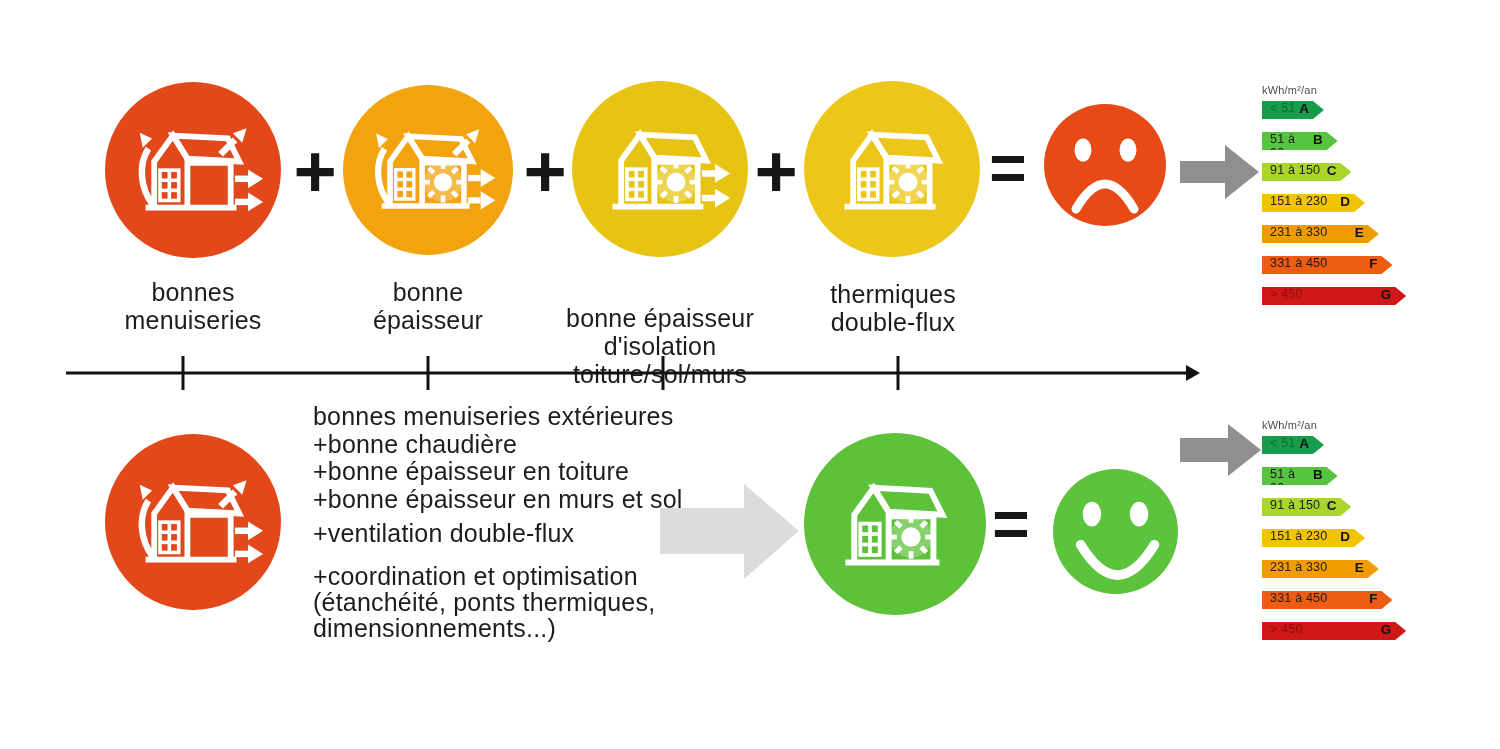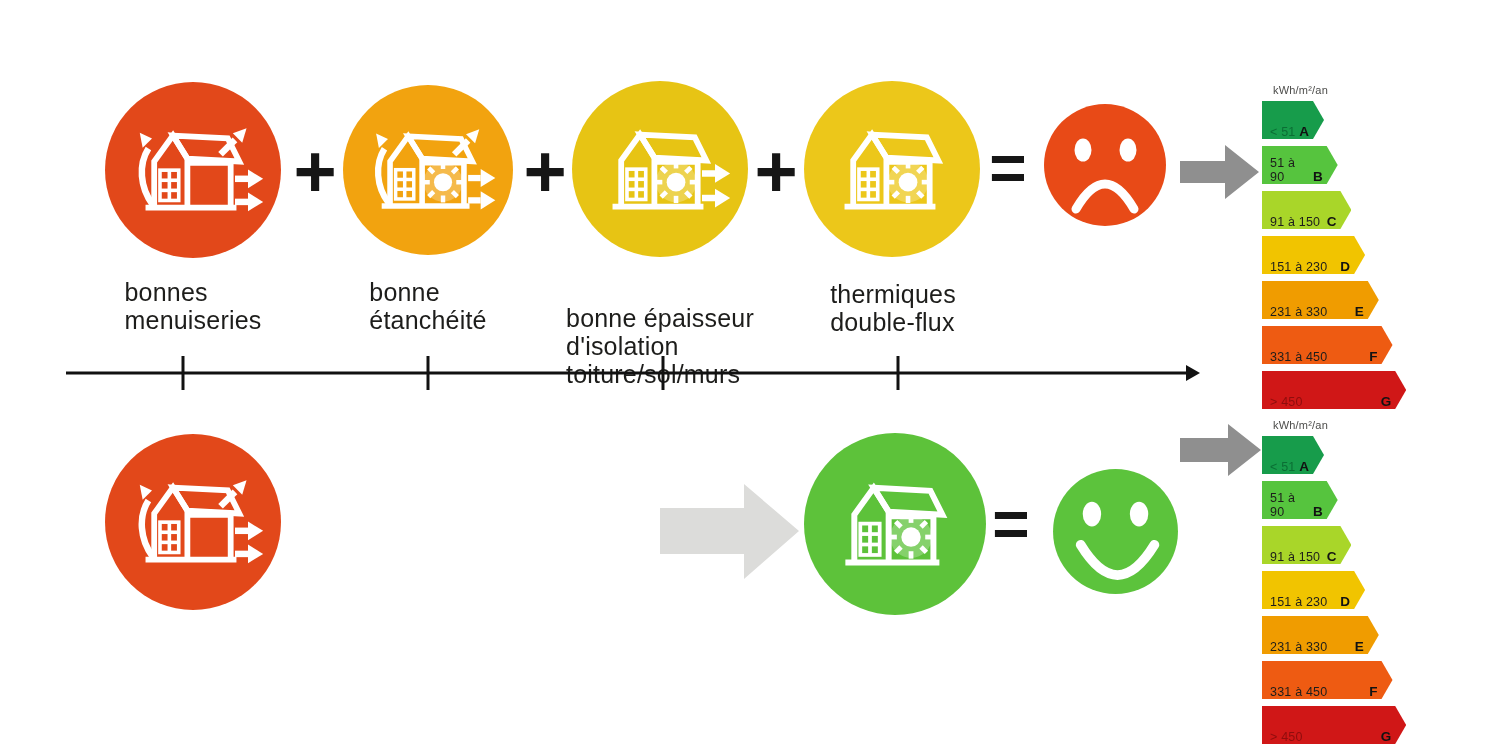--- a/index.html
+++ b/index.html
@@ -13,35 +13,35 @@
   }
   .circle svg { width:82%; height:82%; }
   .op {
     position:absolute; transform:translate(-50%,-50%);
     color:#161616; font-weight:bold; line-height:1;
   }
   .plus  { font-size:74px; }
   .equals{ font-size:64px; letter-spacing:0; }
   .step-label {
     position:absolute; transform:translateX(-50%);
-    text-align:left; white-space:pre-line;
+    text-align:center; white-space:pre-line;
     font-size:25px; line-height:28px; letter-spacing:0.2px;
   }
   .text-block { position:absolute; left:313px; top:403px; width:420px; }
   .text-block p { margin:0; font-size:25px; line-height:27.5px; white-space:pre-line; letter-spacing:0.2px; }
   .text-block p.g2 { margin-top:7px; }
   .text-block p.g3 { margin-top:15px; line-height:26px; }
   .arrow-svg { position:absolute; }
   .axis-svg { position:absolute; left:58px; top:354px; }
   .face-svg { position:absolute; }
   .scale { position:absolute; width:170px; }
-  .scale-unit { font-size:11px; color:#4c4c4a; margin:0 0 5px 11px; letter-spacing:0.2px; }
+  .scale-unit { font-size:11px; color:#4c4c4a; margin:0 0 5px 0; letter-spacing:0.2px; }
   .scale-row {
-    height:38px; margin-bottom:7px; box-sizing:border-box;
-    display:flex; align-items:flex-end; padding-left:8px;
+    height:18px; margin-bottom:13px; box-sizing:border-box;
+    display:flex; align-items:flex-start; padding-left:8px;
     clip-path: polygon(0 0, calc(100% - 11px) 0, 100% 50%, calc(100% - 11px) 100%, 0 100%);
   }
   .scale-range { font-size:12.5px; flex:1; letter-spacing:0.2px; }
   .scale-grade { font-size:13.5px; font-weight:bold; color:#121212; margin-right:15px; }
 </style>
 </head>
 <body>
 
 <div class="canvas">
 
@@ -217,21 +217,21 @@
       </div>
       <div class="scale-row" style="width: 144.2px; background: rgb(208, 23, 23);">
         <span class="scale-range" style="color: rgb(143, 13, 13);">&gt; 450</span>
         <span class="scale-grade">G</span>
       </div>
     </div>
 
   <div class="step-label" style="left:193px; top:278px;">bonnes
 menuiseries</div>
   <div class="step-label" style="left:428px; top:278px;">bonne
-étanchéité</div>
+épaisseur</div>
   <div class="step-label" style="left:660px; top:278px;margin-top:26px;">bonne épaisseur
 d'isolation
 toiture/sol/murs</div>
   <div class="step-label" style="left:893px; top:280px;">thermiques
 double-flux</div>
 
   <svg class="axis-svg" width="1145" height="38" viewBox="0 0 1145 38">
     <line x1="8" y1="19" x2="1128" y2="19" stroke="#111" stroke-width="3"></line>
     <polygon points="1128,11 1142,19 1128,27" fill="#111"></polygon>
     <line x1="125" y1="2" x2="125" y2="36" stroke="#111" stroke-width="3"></line>
@@ -258,20 +258,30 @@
         <line x1="79" y1="72" x2="88" y2="72"></line>
           <polygon points="88,65.5 98.5,72 88,78.5" fill="#fff" stroke="none"></polygon>
         <line x1="69" y1="39" x2="79" y2="29"></line>
           <polygon points="87,21 77.5,24.5 84,31" fill="#fff" stroke="none"></polygon>
         <path d="M22,74 C13,62 12,46 19,35"></path>
           <polygon points="13,24 21.5,28 15,34.5" fill="#fff" stroke="none"></polygon>
       </g>
     </svg>
   </div>
 
+  <div class="text-block">
+    <p class="g1">bonnes menuiseries extérieures
++bonne chaudière
++bonne épaisseur en toiture
++bonne épaisseur en murs et sol</p>
+    <p class="g2">+ventilation double-flux</p>
+    <p class="g3">+coordination et optimisation
+(étanchéité, ponts thermiques,
+dimensionnements...)</p>
+  </div>
 
   <svg class="arrow-svg" style="left:660px; top:483px;" width="140" height="97" viewBox="0 0 140 97">
     <polygon points="0,25 84,25 84,1 139,48 84,96 84,71 0,71" fill="#dcdcda"></polygon>
   </svg>
 
   <div class="circle" style="left: 804px; top: 433px; width: 182px; height: 182px; background: rgb(93, 194, 58);">
     <svg viewBox="0 0 100 100" fill="none" stroke="#ffffff" stroke-width="4">
       <path d="M17,76 H80"></path>
       <path d="M23,76 V44 L36,26 L46,42 V76"></path>
       <path d="M36,26 L74,28 L82,44 L46,42 Z"></path>

